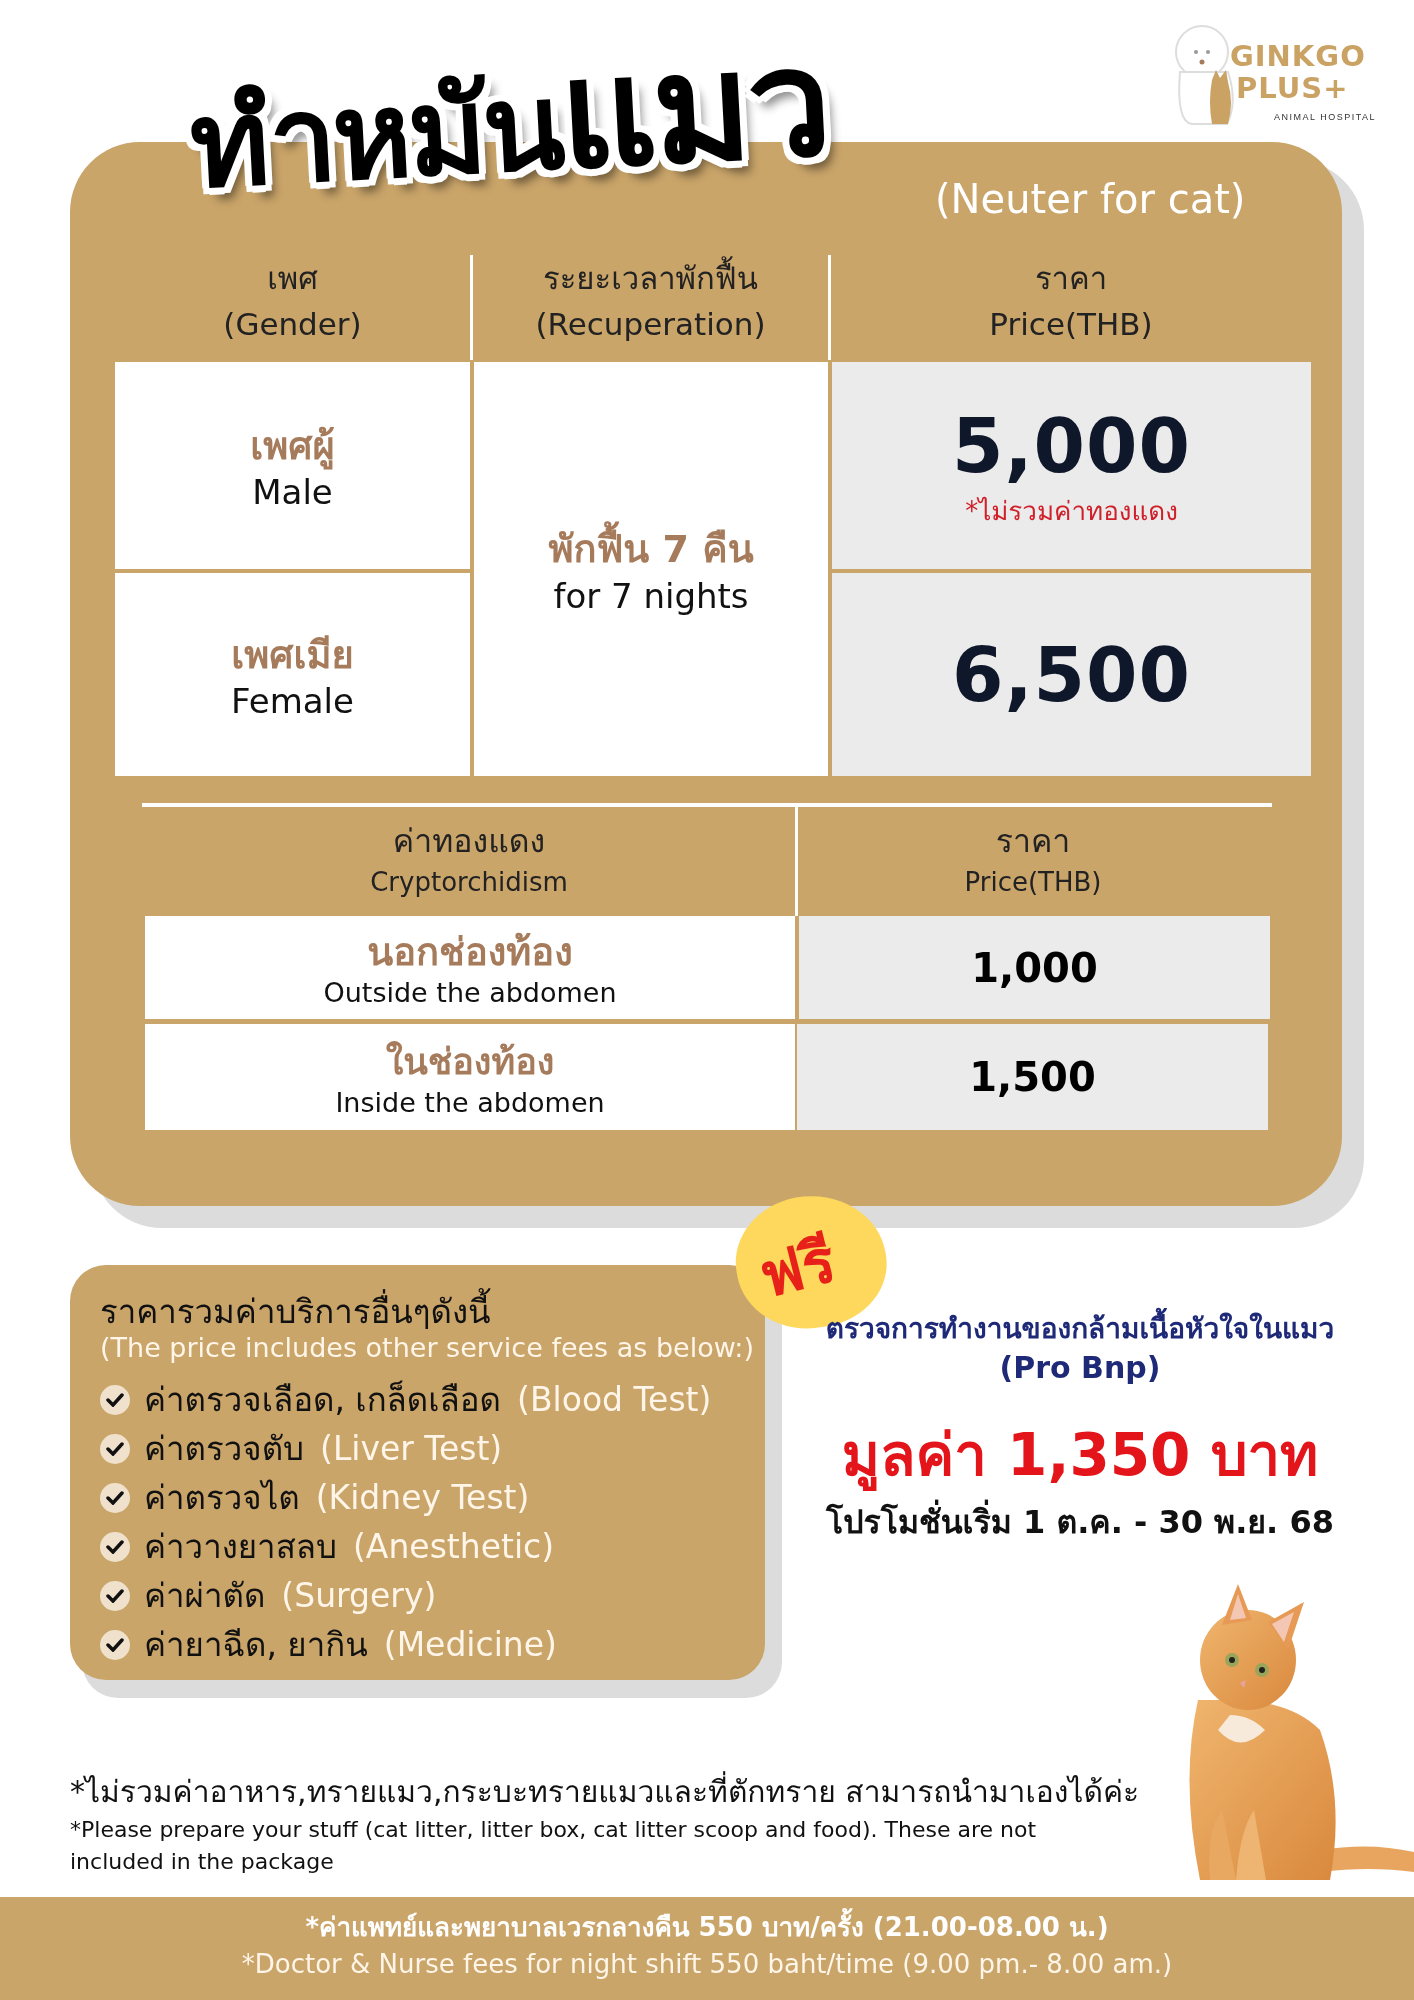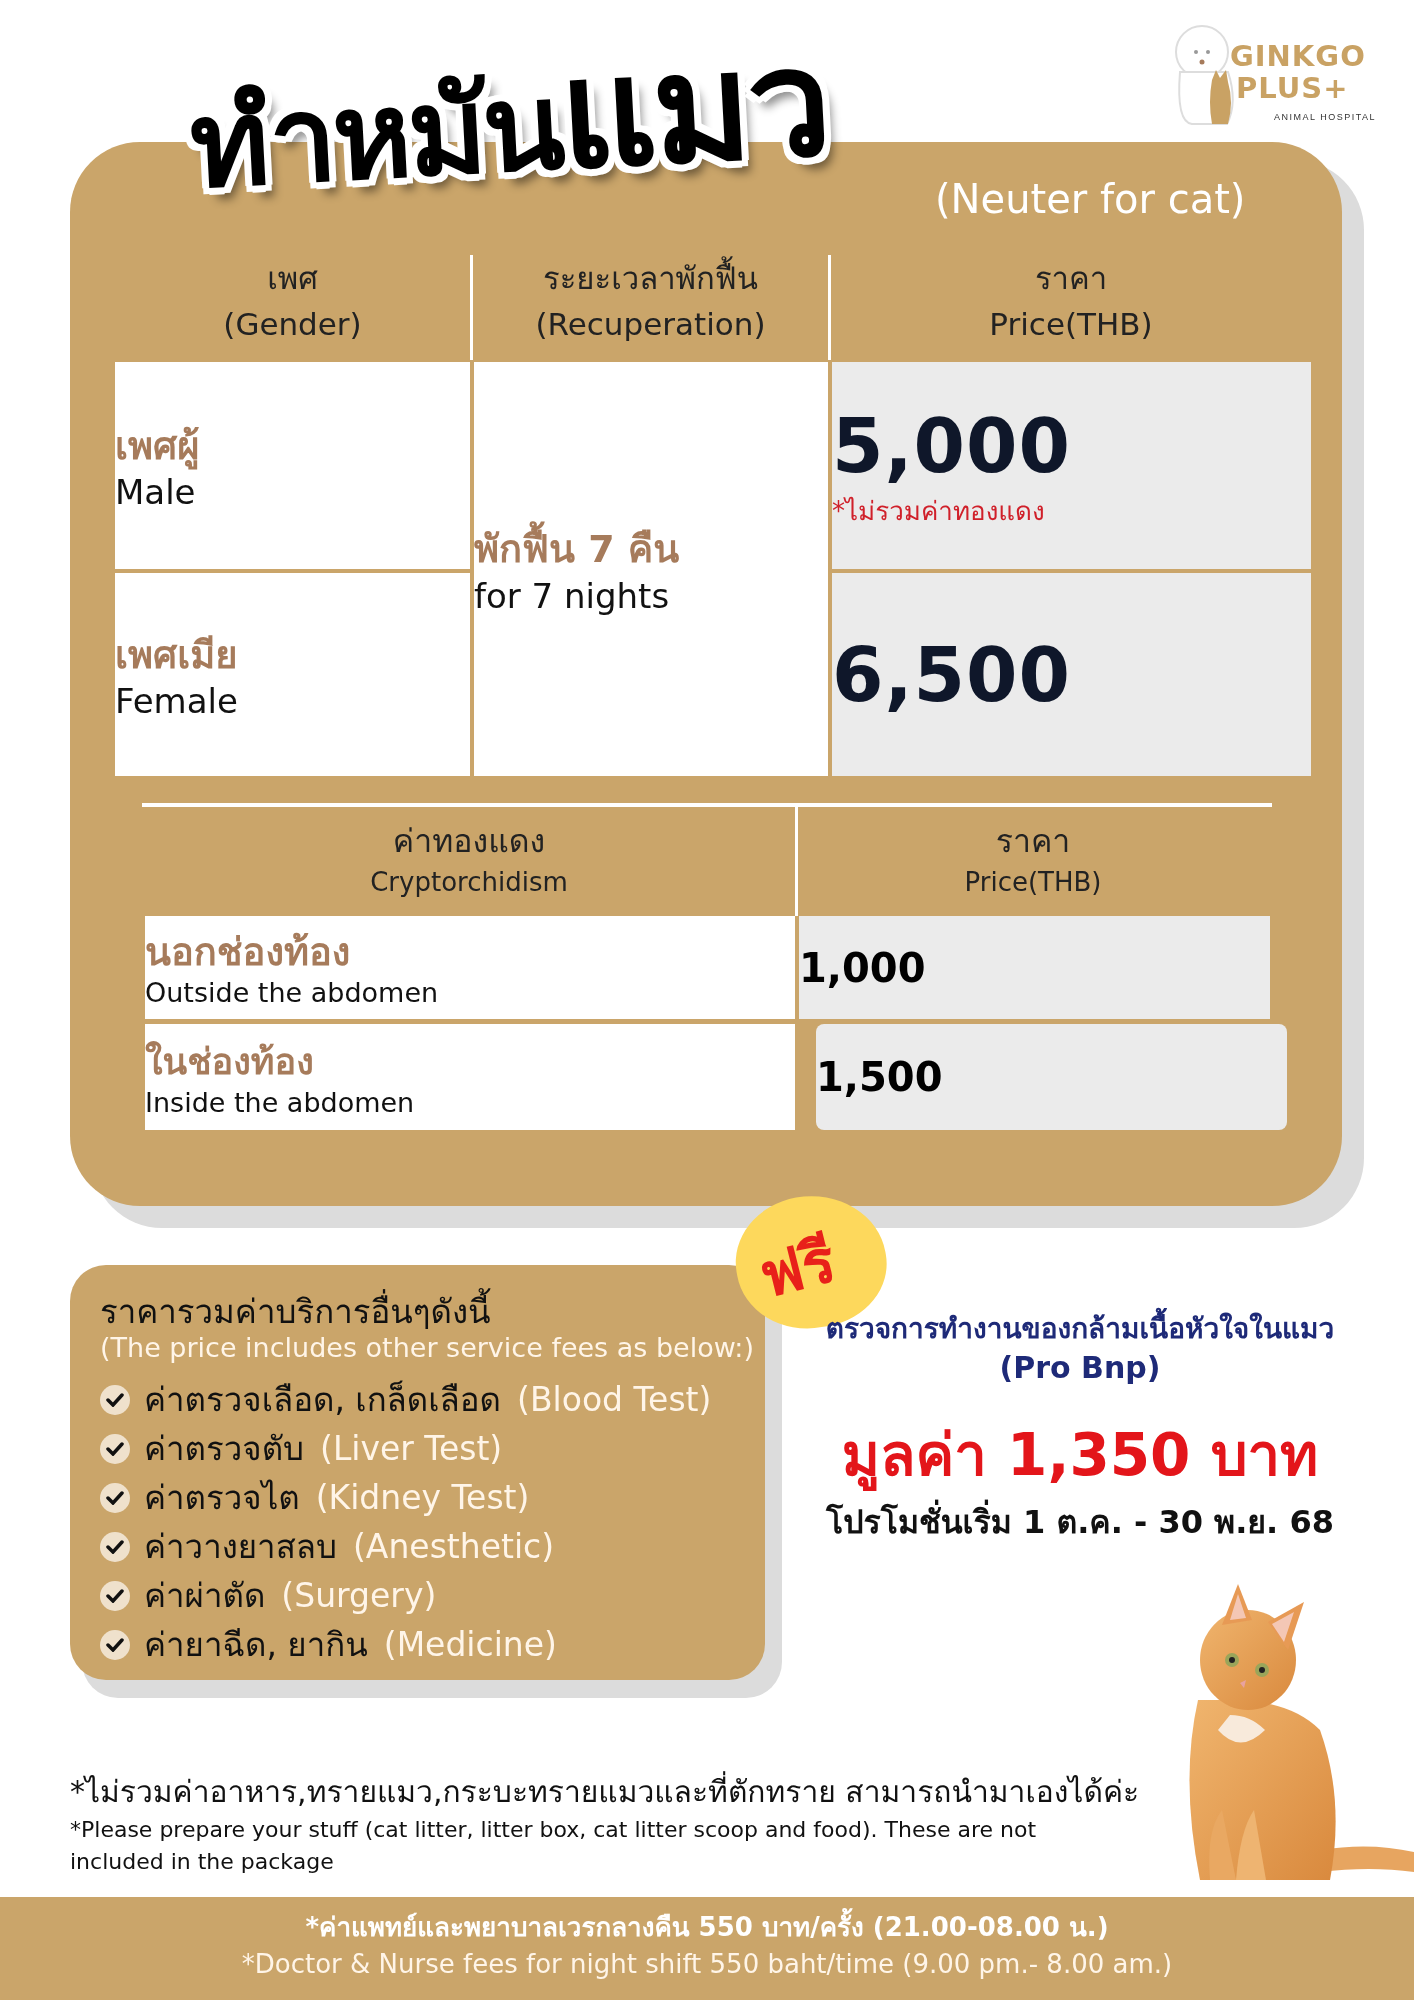--- a/index.html
+++ b/index.html
@@ -32,21 +32,21 @@
   .card { left: 70px; top: 142px; width: 1272px; height: 1064px; background: #caa56a; border-radius: 70px; }
 
   .subtitle { left: 935px; top: 176px; font-size: 40px; color: #fff; font-family: "DejaVu Sans", sans-serif; }
 
   
   .t1-head { top: 255px; height: 105px; text-align: center; font-family: "DejaVu Sans", sans-serif; font-size: 31px; line-height: 46px; color: #222; }
   .vline { background: #fff; width: 3px; }
   .cell { background: #fff; }
   .cell-grey { background: #ebebeb; }
   .thai-brown { color: #a67b5b; font-weight: bold; font-family: "DejaVu Sans", sans-serif; }
-  .center-text { display: flex; flex-direction: column; align-items: flex-start; justify-content: center; text-align: center; }
+  .center-text { display: flex; flex-direction: column; align-items: center; justify-content: center; text-align: center; }
   .eng-big { font-family: "DejaVu Sans", sans-serif; font-size: 34px; color: #111; }
   .price-huge { font-family: "DejaVu Sans", sans-serif; font-weight: bold; font-size: 74px; color: #0f172a; letter-spacing: 1px; }
   .red-note { color: #d0202a; font-family: "DejaVu Sans", sans-serif; font-size: 26px; line-height: 40px; }
 
   
   .hline { background: #fff; height: 4px; }
   .t2-head { text-align: center; font-family: "DejaVu Sans", sans-serif; color: #222; }
   .price-med { font-family: "DejaVu Sans", sans-serif; font-weight: bold; font-size: 40px; color: #000; }
 
   
@@ -161,21 +161,21 @@
   <div class="thai-brown" style="font-size:38px; line-height:50px;">นอกช่องท้อง</div>
   <div style="font-family:'DejaVu Sans',sans-serif; font-size:27px;">Outside the abdomen</div>
 </div>
 <div class="abs cell-grey center-text" style="left:799px; top:916px; width:471px; height:103px;">
   <div class="price-med">1,000</div>
 </div>
 <div class="abs cell center-text" style="left:145px; top:1024px; width:650px; height:106px;">
   <div class="thai-brown" style="font-size:36px; line-height:50px;">ในช่องท้อง</div>
   <div style="font-family:'DejaVu Sans',sans-serif; font-size:27px;">Inside the abdomen</div>
 </div>
-<div class="abs cell-grey center-text" style="left:816px; top:1024px; width:471px; height:106px;border-radius:8px;">
+<div class="abs cell-grey center-text" style="left:797px; top:1024px; width:471px; height:106px;">
   <div class="price-med">1,500</div>
 </div>
 
 <div class="abs inc-shadow"></div>
 <div class="abs inc-box"></div>
 <div class="abs inc-title">ราคารวมค่าบริการอื่นๆดังนี้</div>
 <div class="abs inc-sub">(The price includes other service fees as below:)</div>
 <div class="abs inc-list">
   <div class="inc-item">
     <span class="check">

